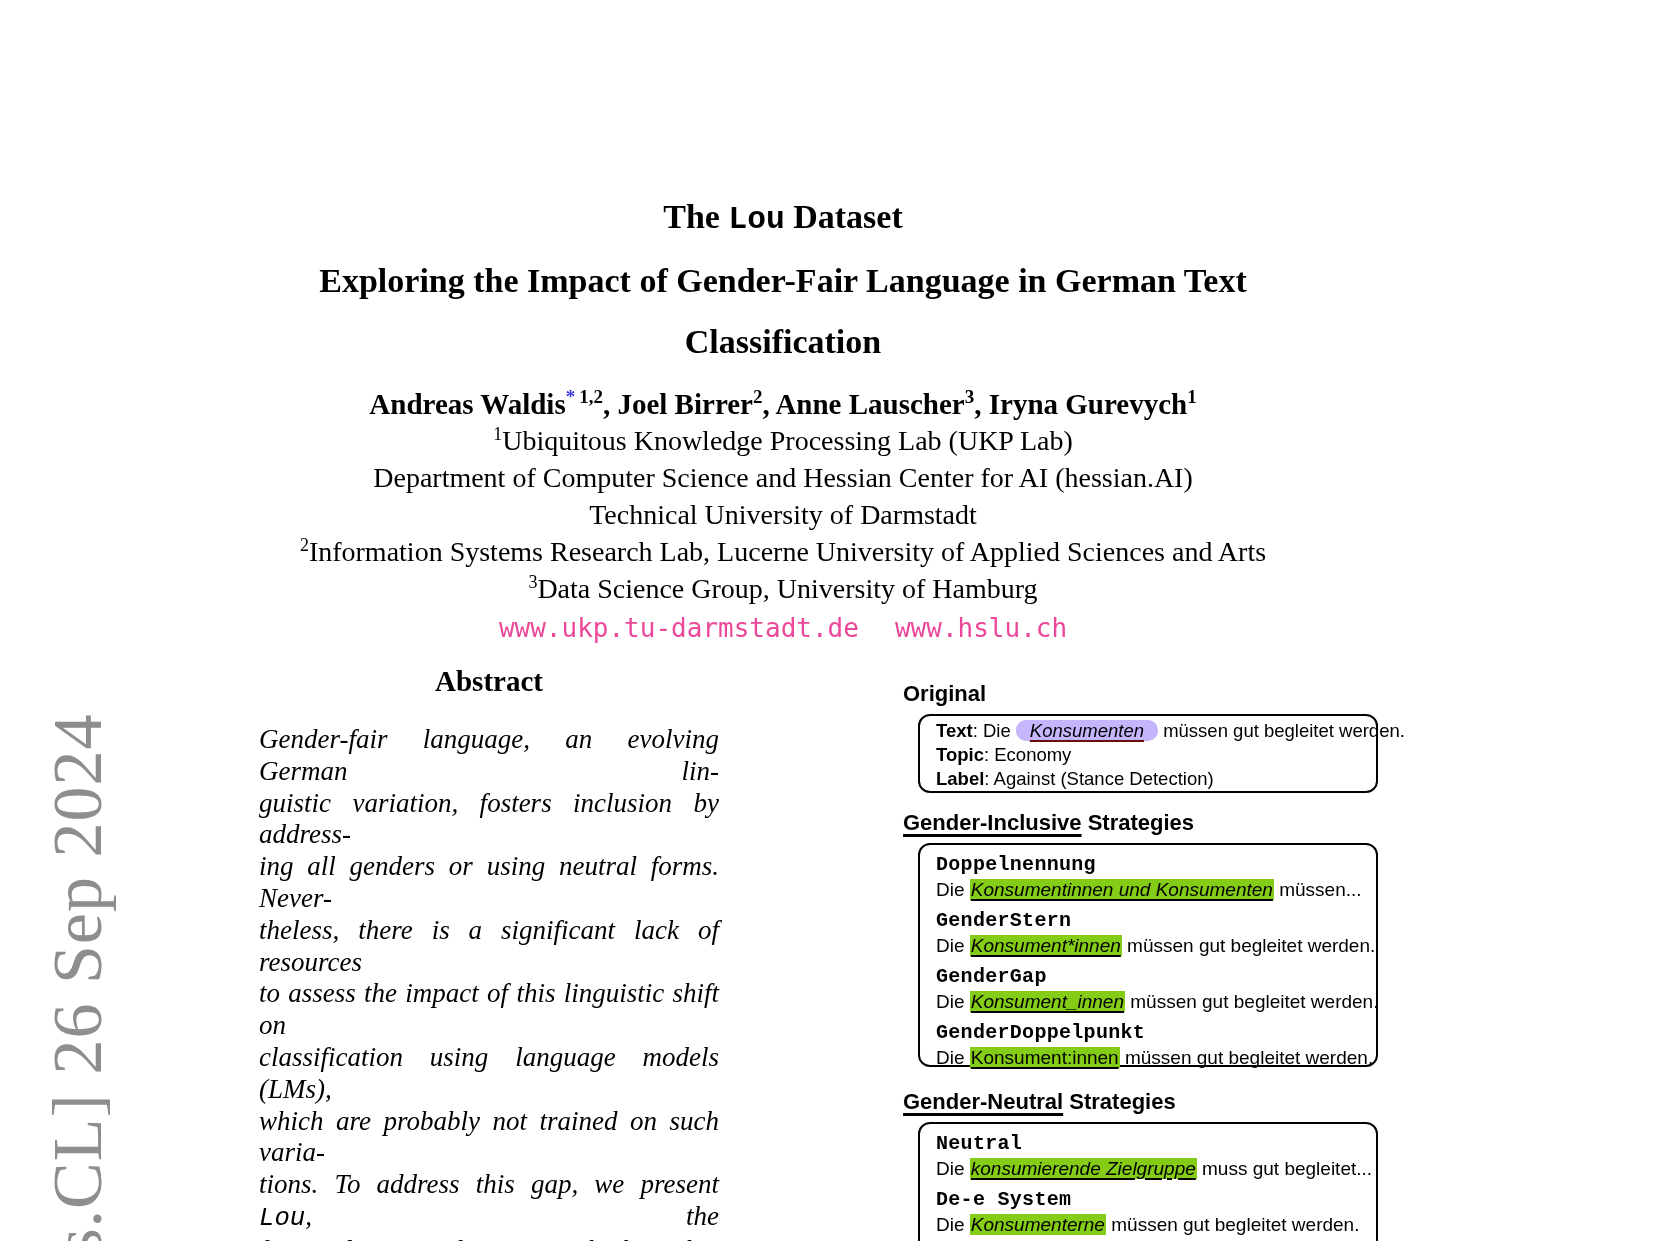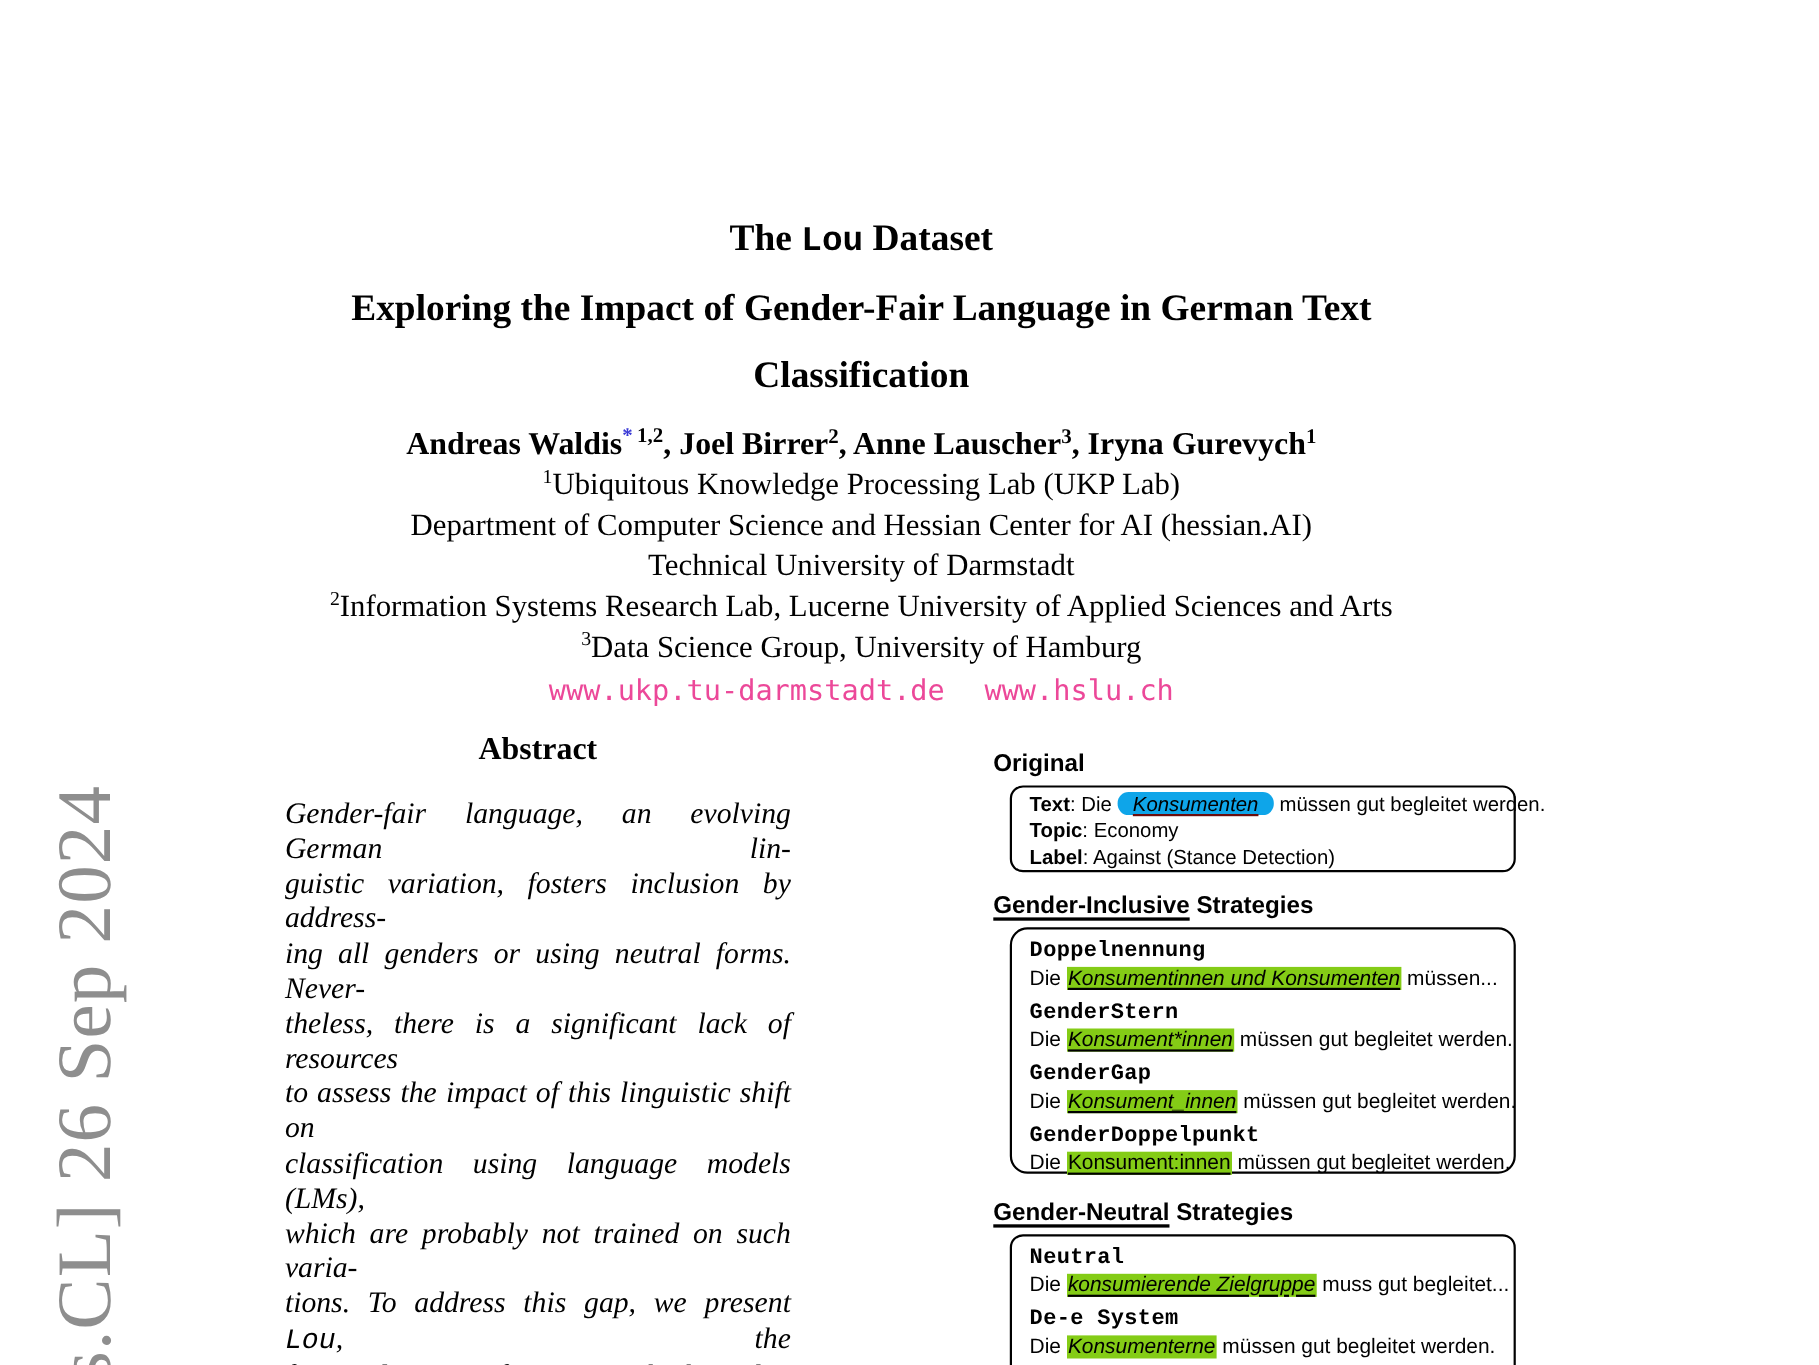--- a/index.html
+++ b/index.html
@@ -48,32 +48,32 @@
   .fig-heading .u{text-decoration:underline;text-decoration-thickness:2.5px;text-underline-offset:4px;}
   .fig-box{
     position:absolute;left:15px;width:460px;box-sizing:border-box;
     border:2.5px solid #000;border-radius:12px;background:#fff;
     font-family:"Liberation Sans",sans-serif;
   }
   .orig-heading{top:0;}
   .orig-box{top:33px;height:79px;padding:3px 10px 3px 16px;}
   .orig-box .row{font-size:18.5px;line-height:24px;white-space:nowrap;}
   .incl-heading{top:129px;}
-  .incl-box{top:162px;height:224px;padding:7px 10px 6px 16px;border-radius:16px;}
+  .incl-box{top:162px;height:224px;padding:7px 10px 6px 16px;}
   .neut-heading{top:408px;}
   .neut-box{top:441px;height:170px;padding:7px 10px 6px 16px;}
   .strategy-name{
     font-family:"Liberation Mono","DejaVu Sans Mono",monospace;font-weight:700;
     font-size:20px;line-height:25px;letter-spacing:0.3px;white-space:nowrap;
   }
   .entry{margin-top:6px;}
   .entry:first-child{margin-top:0;}
   .example{font-size:19px;line-height:25px;white-space:nowrap;}
   .hl-y{background:#84cc16;padding:0 1px;}
-  .hl-r{background:#0ea5e9;padding:0 14px;border-radius:10px;}
+  .hl-r{background:#c4b5fd;padding:0 14px;border-radius:10px;}
   .it{font-style:italic;}
   .ul{text-decoration:underline;text-decoration-thickness:2px;text-underline-offset:3px;}
   .ul-dark{text-decoration:underline;text-decoration-thickness:2px;text-underline-offset:3px;text-decoration-color:#6b0d0d;}
   b{font-weight:bold;}
 </style>
 </head>
 <body>
 
 <div class="watermark">[cs.CL] 26 Sep 2024</div>
 

